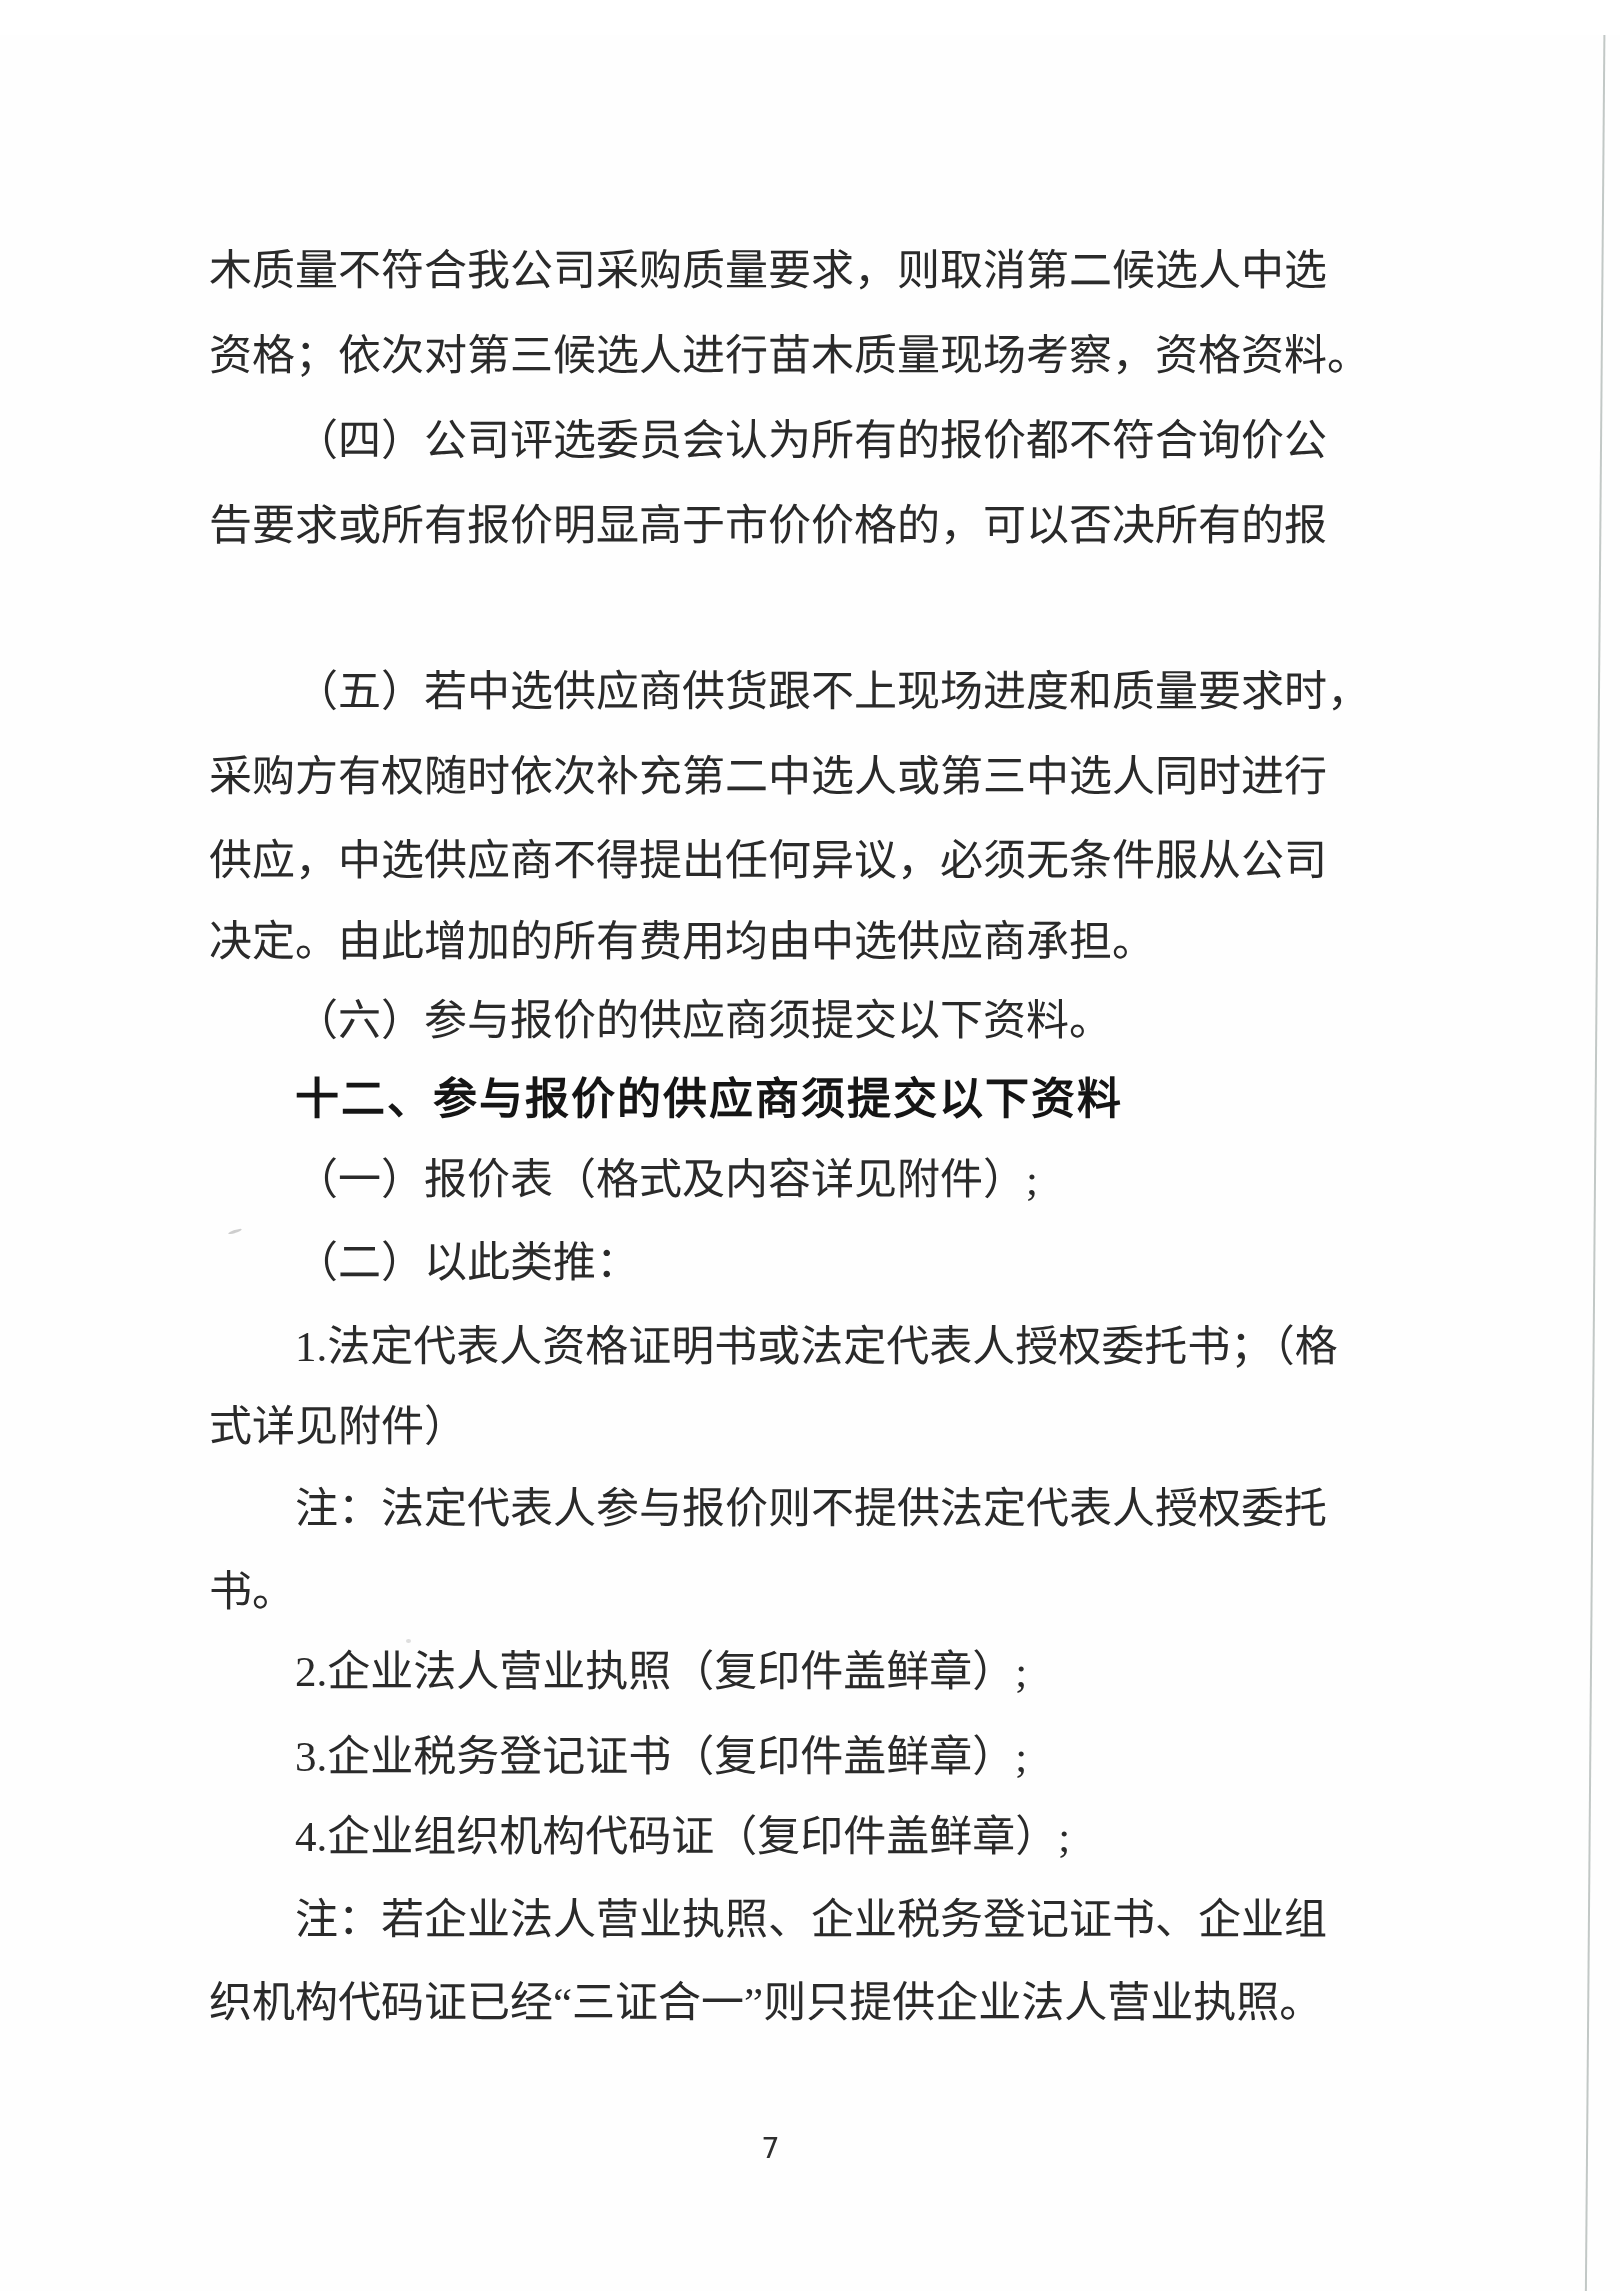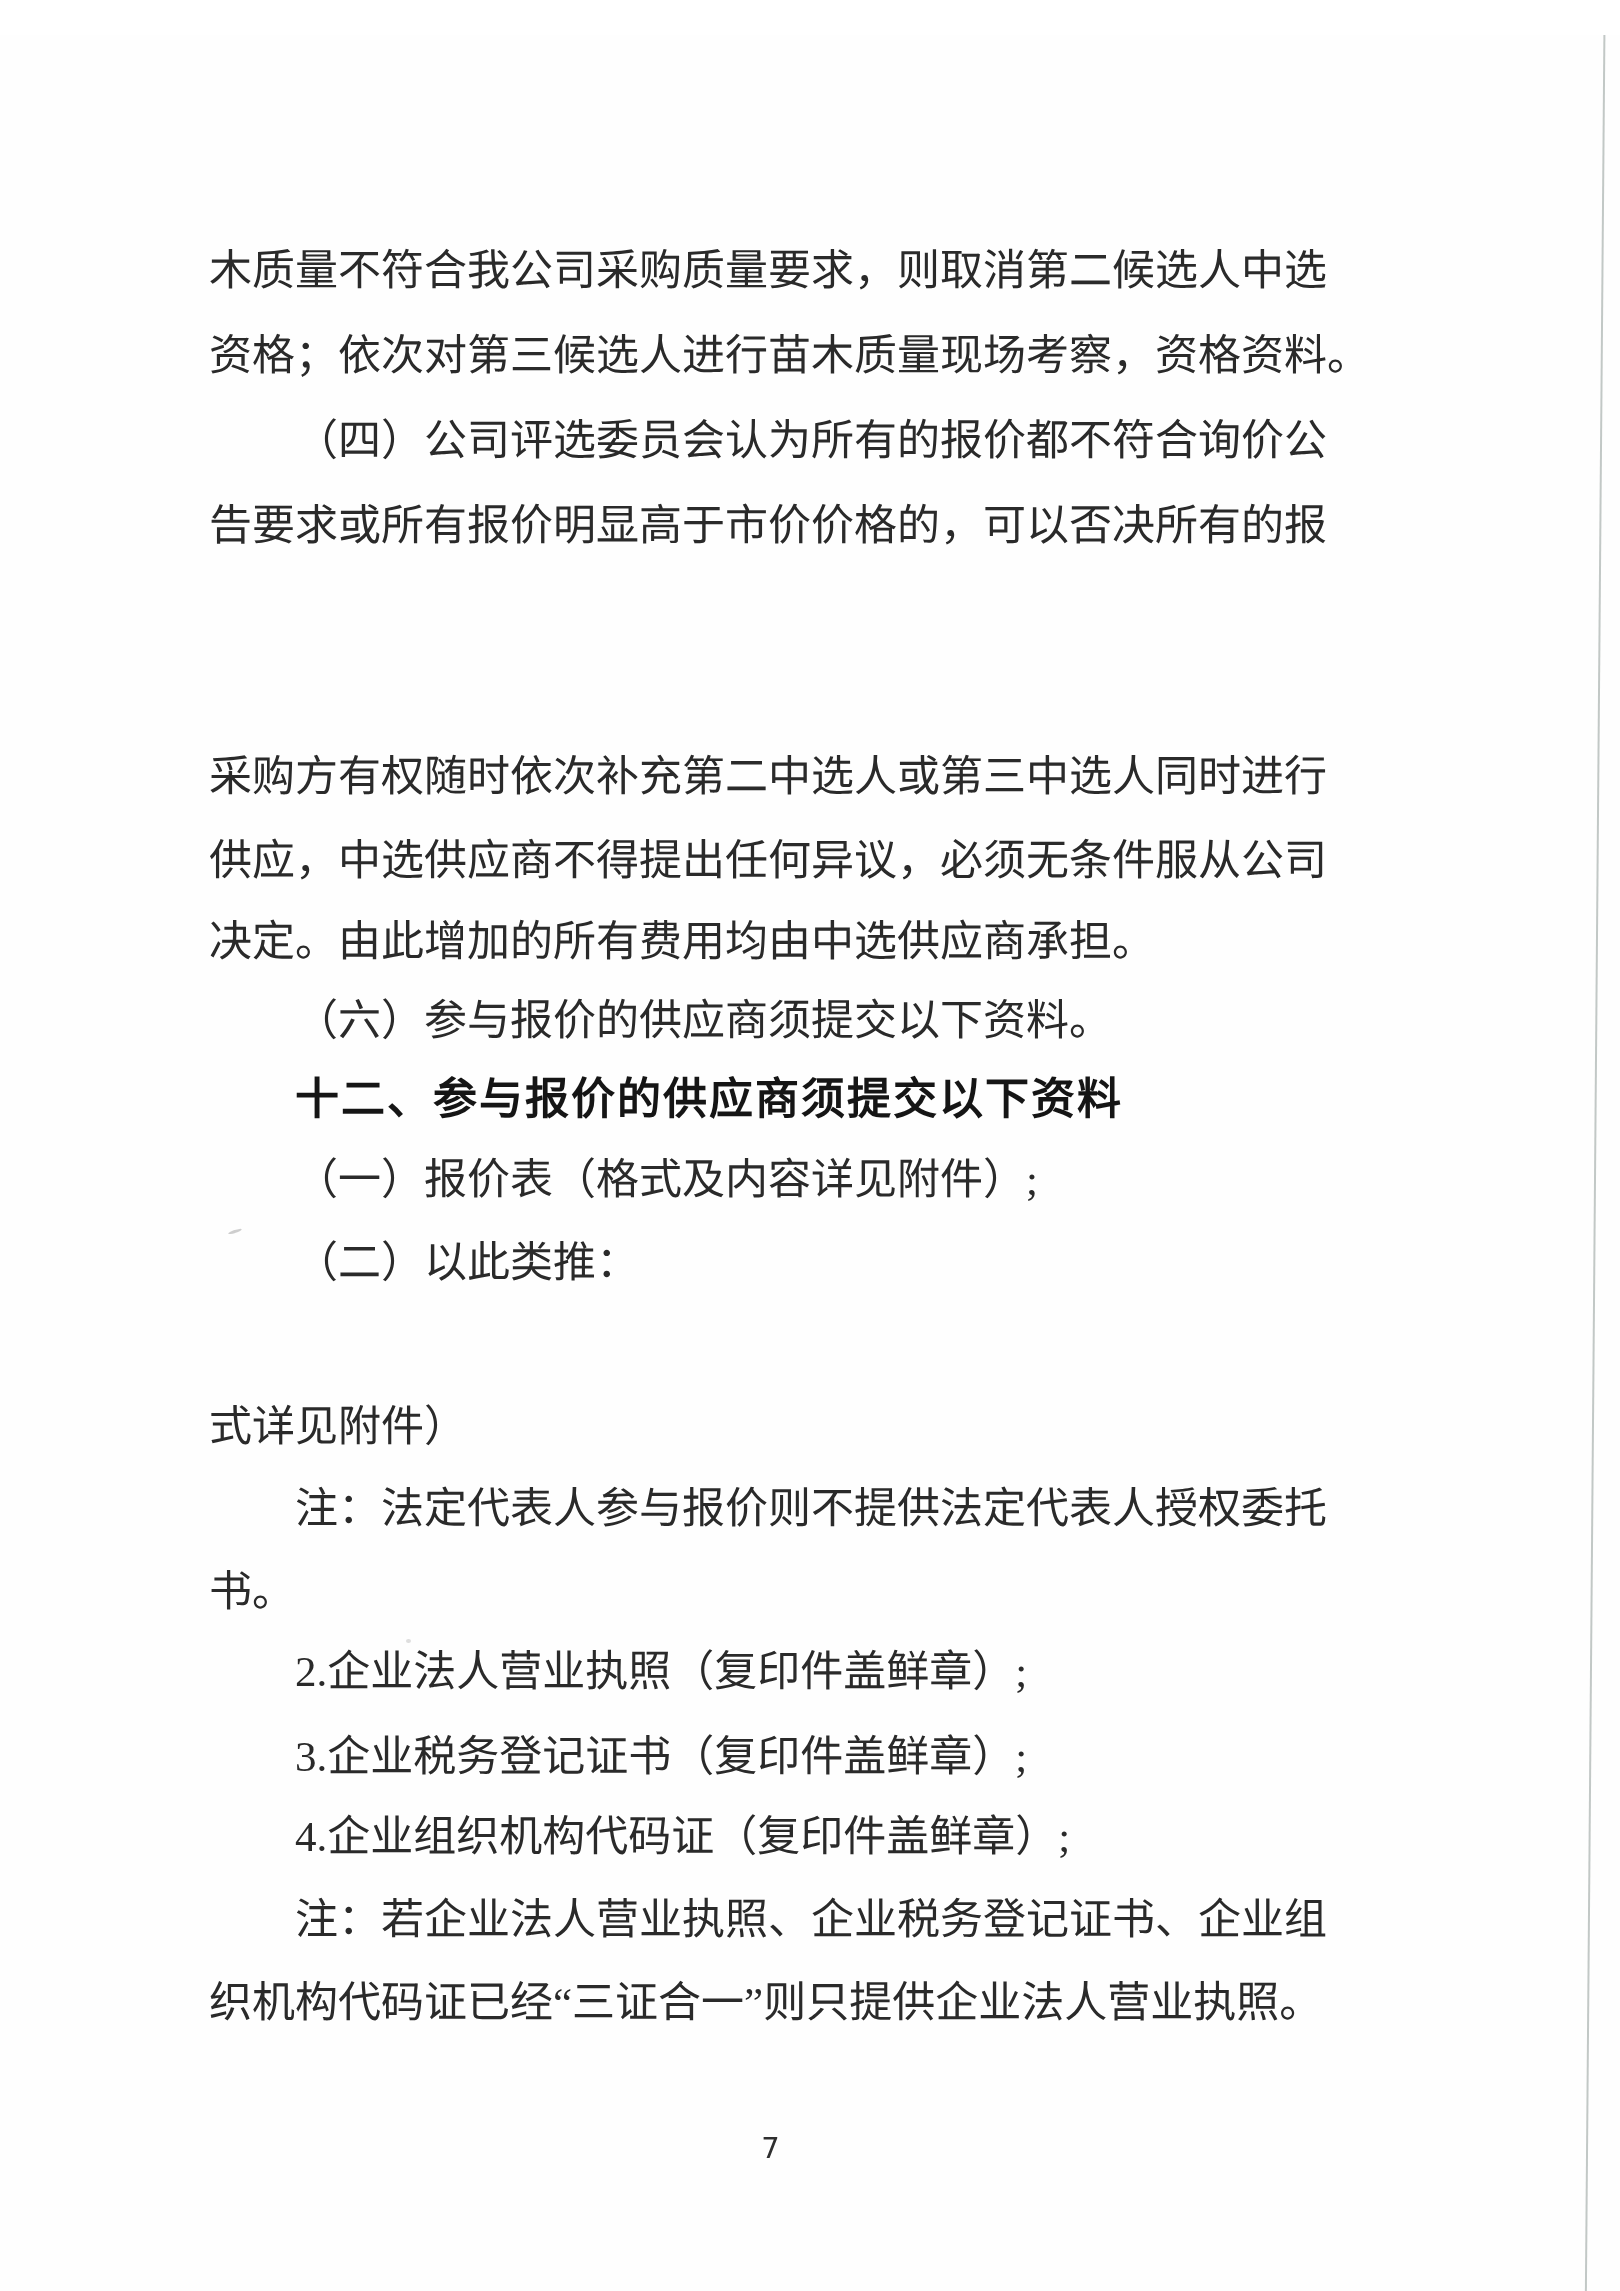--- a/index.html
+++ b/index.html
@@ -83,27 +83,29 @@
 </style>
 </head>
 <body>
 
 <div class="page">
 
   <div class="line" style="top:207px">木质量不符合我公司采购质量要求，则取消第二候选人中选</div>
   <div class="line" style="top:292px">资格；依次对第三候选人进行苗木质量现场考察，资格资料。</div>
   <div class="line i" style="top:377px">（四）公司评选委员会认为所有的报价都不符合询价公</div>
   <div class="line" style="top:462px">告要求或所有报价明显高于市价价格的，可以否决所有的报</div>
+  <div class="line i" style="top:628px">（五）若中选供应商供货跟不上现场进度和质量要求时，</div>
   <div class="line" style="top:713px">采购方有权随时依次补充第二中选人或第三中选人同时进行</div>
   <div class="line" style="top:797px">供应，中选供应商不得提出任何异议，必须无条件服从公司</div>
   <div class="line" style="top:878px">决定。由此增加的所有费用均由中选供应商承担。</div>
   <div class="line i" style="top:957px">（六）参与报价的供应商须提交以下资料。</div>
   <div class="line i h" style="top:1035px">十二、参与报价的供应商须提交以下资料</div>
   <div class="line i" style="top:1116px">（一）报价表（格式及内容详见附件）;</div>
   <div class="line i" style="top:1199px">（二）以此类推：</div>
+  <div class="line i" style="top:1283px">1.法定代表人资格证明书或法定代表人授权委托书；（格</div>
   <div class="line" style="top:1363px">式详见附件）</div>
   <div class="line i" style="top:1445px">注：法定代表人参与报价则不提供法定代表人授权委托</div>
   <div class="line" style="top:1528px">书。</div>
   <div class="line i" style="top:1608px">2.企业法人营业执照（复印件盖鲜章）;</div>
   <div class="line i" style="top:1693px">3.企业税务登记证书（复印件盖鲜章）;</div>
   <div class="line i" style="top:1773px">4.企业组织机构代码证（复印件盖鲜章）;</div>
   <div class="line i" style="top:1856px">注：若企业法人营业执照、企业税务登记证书、企业组</div>
   <div class="line" style="top:1939px">织机构代码证已经“三证合一”则只提供企业法人营业执照。</div>
 
   <div class="pageno">7</div>

